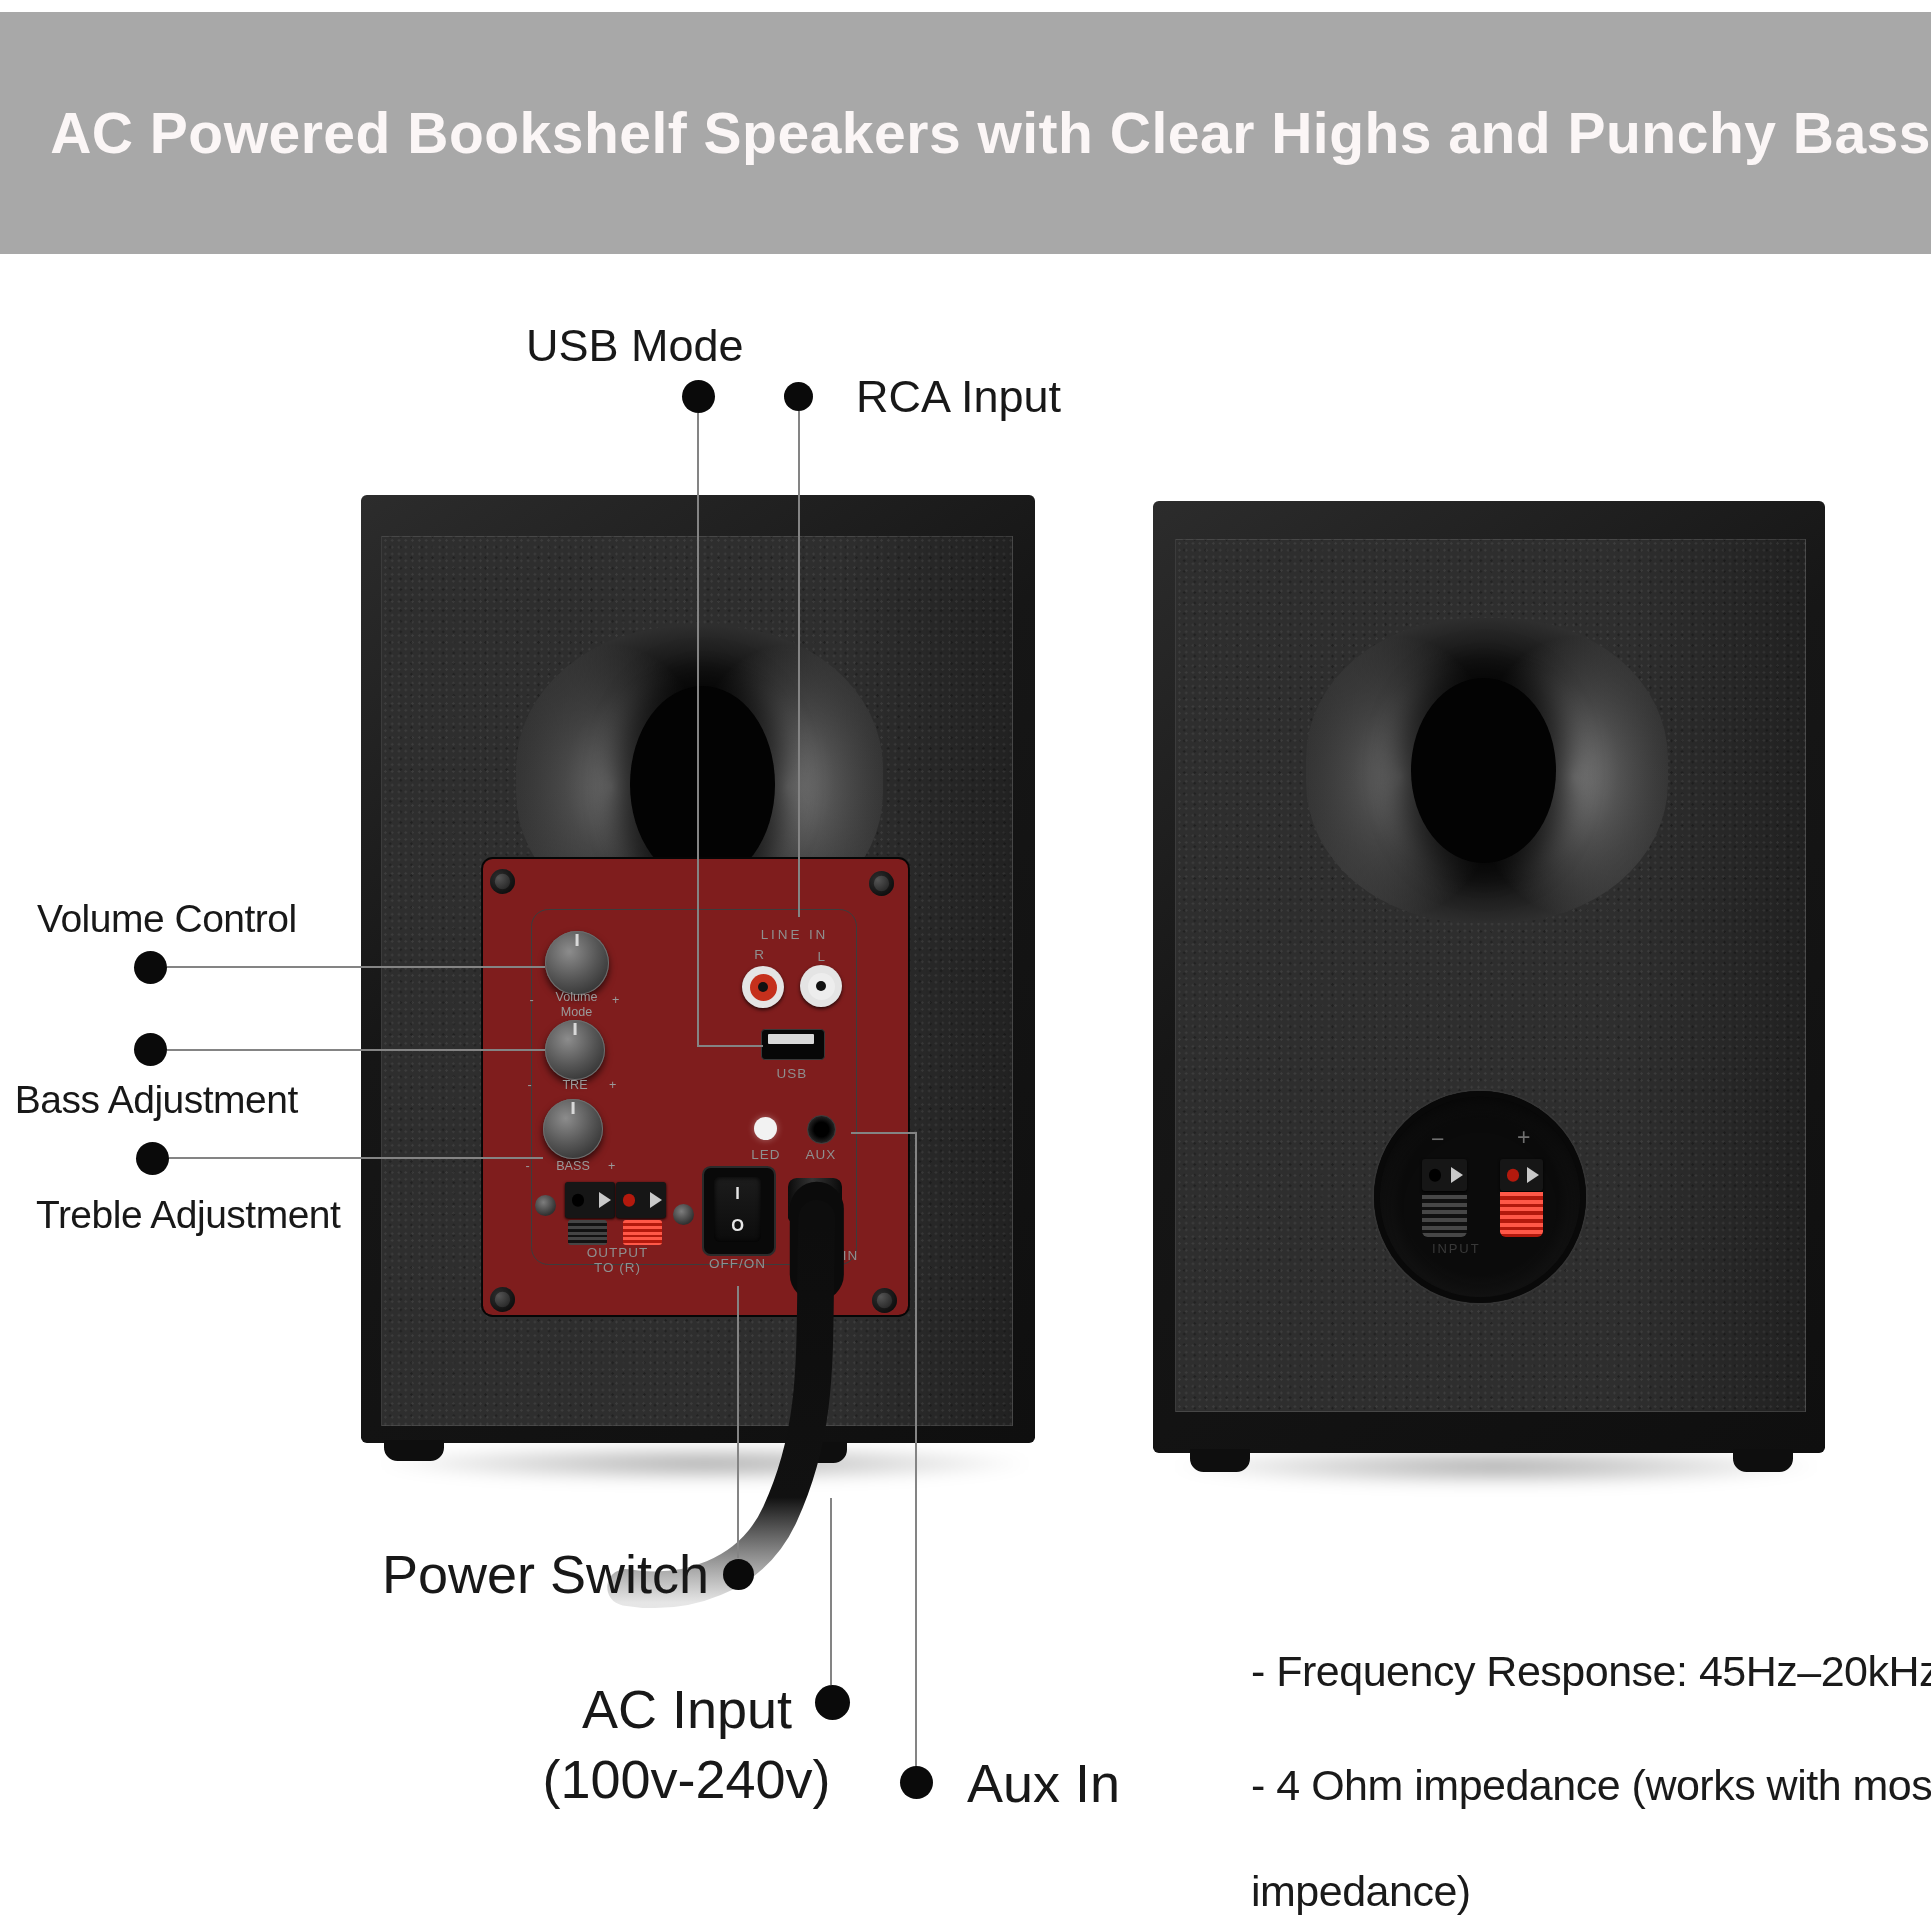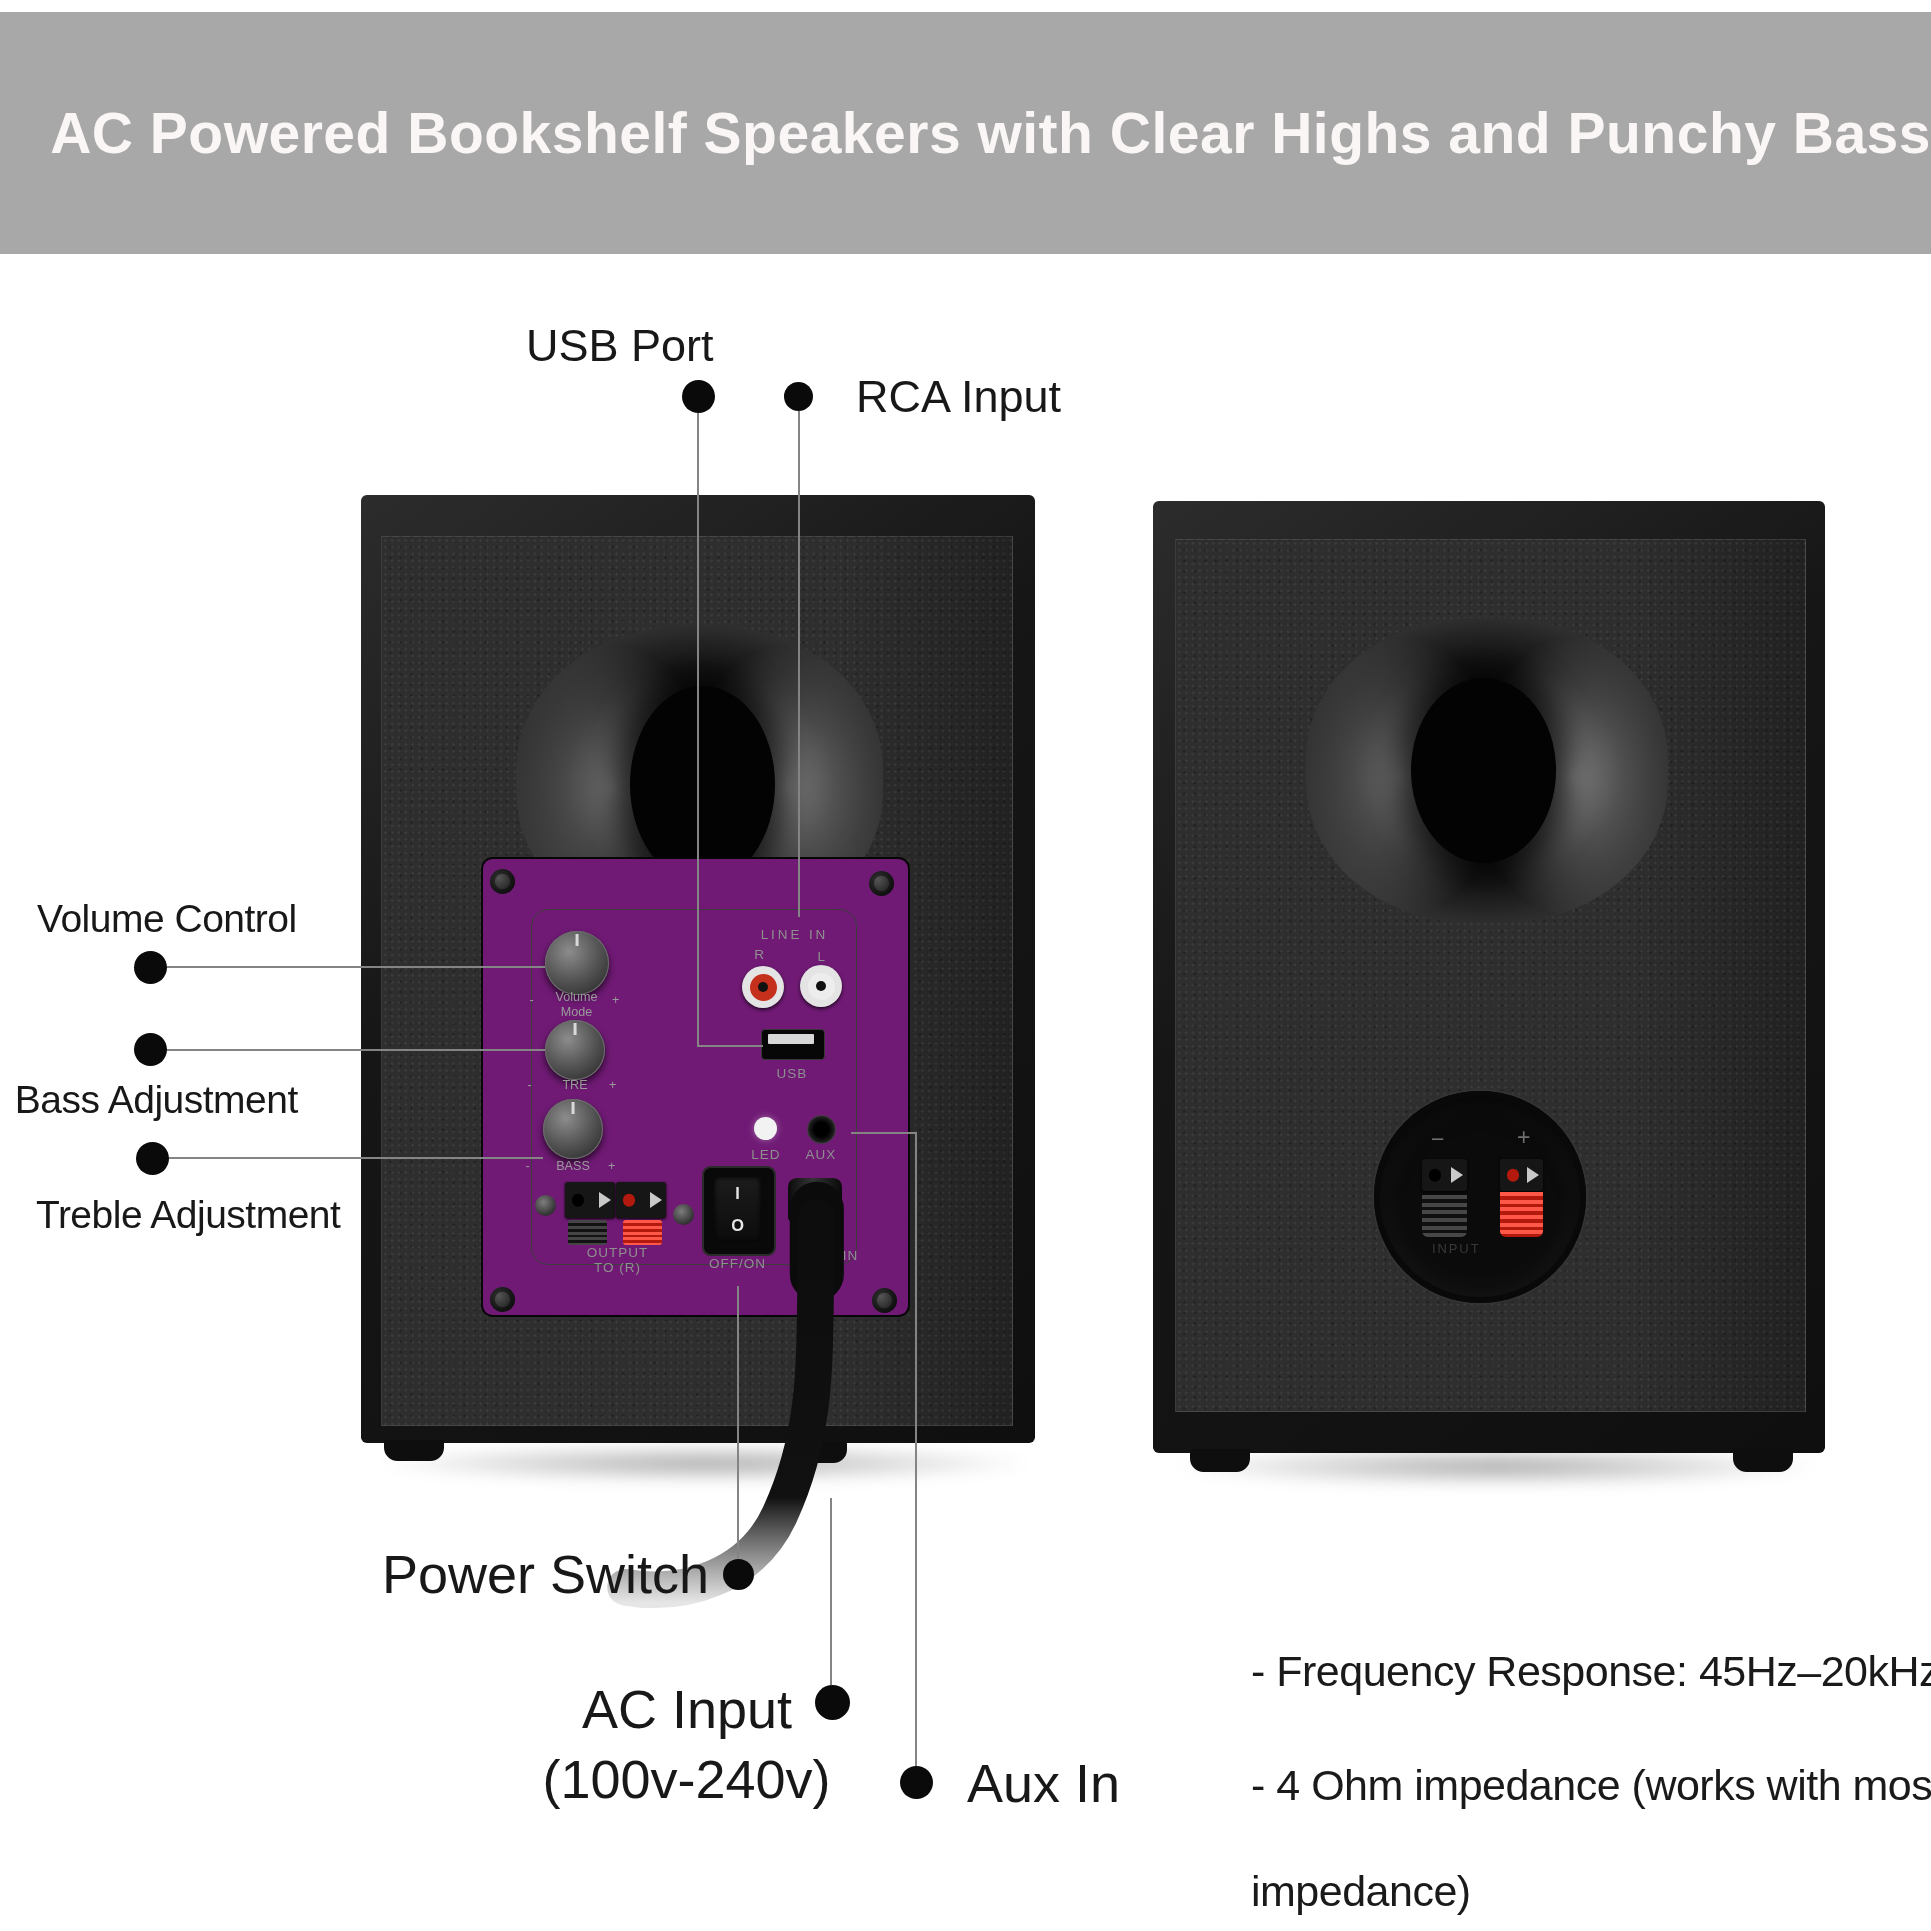--- a/index.html
+++ b/index.html
@@ -40,21 +40,21 @@
           radial-gradient(ellipse 46% 74% at 74% 52%,rgba(220,220,220,.55),rgba(220,220,220,0) 62%),
           radial-gradient(ellipse at center,#060606 28%,#151515 52%,#3f3f3f 84%,#2c2c2c 100%);}
   .port-left{left:516px;top:626px;width:367px;height:309px;}
   .port-right{left:1306px;top:618px;width:362px;height:305px;}
   .hole{position:absolute;z-index:4;border-radius:50%;background:#030303;
         box-shadow:0 0 29px 15.4px rgba(0,0,0,.55);}
   .hole-left{left:630px;top:686px;width:145px;height:197px;}
   .hole-right{left:1411px;top:678px;width:145px;height:185px;}
   
   .panel{position:absolute;left:483px;top:859px;width:425px;height:456px;z-index:4;
-         background:#701a75;border-radius:9.7px;box-shadow:0 0 0 1.9px #060606;}
+         background:#7f1d1d;border-radius:9.7px;box-shadow:0 0 0 1.9px #060606;}
   .panel *{position:absolute;}
   .panel-border{left:48px;top:50px;width:324px;height:354px;border:1.9px solid #3c3c3c;border-radius:17.4px;}
   .screw{width:25px;height:25px;border-radius:50%;
          background:radial-gradient(circle at 35% 35%,#555,#1d1d1d 72%);box-shadow:inset 0 0 0 4.8px rgba(0,0,0,.45);}
   .screw-tl{left:6.8px;top:9.7px;}  .screw-tr{left:386px;top:11.6px;}
   .screw-bl{left:6.8px;top:428px;} .screw-br{left:389px;top:429px;}
   .ptxt{color:#8f8f8f;font-size:13.5px;text-align:center;letter-spacing:1px;white-space:nowrap;}
   .txt-linein{left:263px;top:68px;width:97px;letter-spacing:2.9px;}
   .txt-r{left:267px;top:88px;width:19.3px;} .txt-l{left:329px;top:90px;width:19.3px;}
   .rca{width:42px;height:42px;border-radius:50%;background:#e4e4e4;display:flex;align-items:center;justify-content:center;
@@ -290,21 +290,21 @@
 
   <div class="dot dot-usb"></div>
   <div class="dot dot-rca"></div>
   <div class="dot dot-vol"></div>
   <div class="dot dot-bass"></div>
   <div class="dot dot-treb"></div>
   <div class="dot dot-pow"></div>
   <div class="dot dot-ac"></div>
   <div class="dot dot-aux"></div>
 
-  <div class="lab lab-top lab-usb">USB Port</div>
+  <div class="lab lab-top lab-usb">USB Mode</div>
   <div class="lab lab-top lab-rca">RCA Input</div>
   <div class="lab lab-side lab-vol">Volume Control</div>
   <div class="lab lab-side lab-bass">Bass Adjustment</div>
   <div class="lab lab-side lab-treb">Treble Adjustment</div>
   <div class="lab lab-big lab-pow">Power Switch</div>
   <div class="lab lab-big lab-ac1">AC Input</div>
   <div class="lab lab-big lab-ac2">(100v-240v)</div>
   <div class="lab lab-big lab-aux">Aux In</div>
 
   <div class="spec spec-2">- Frequency Response: 45Hz–20kHz</div>

